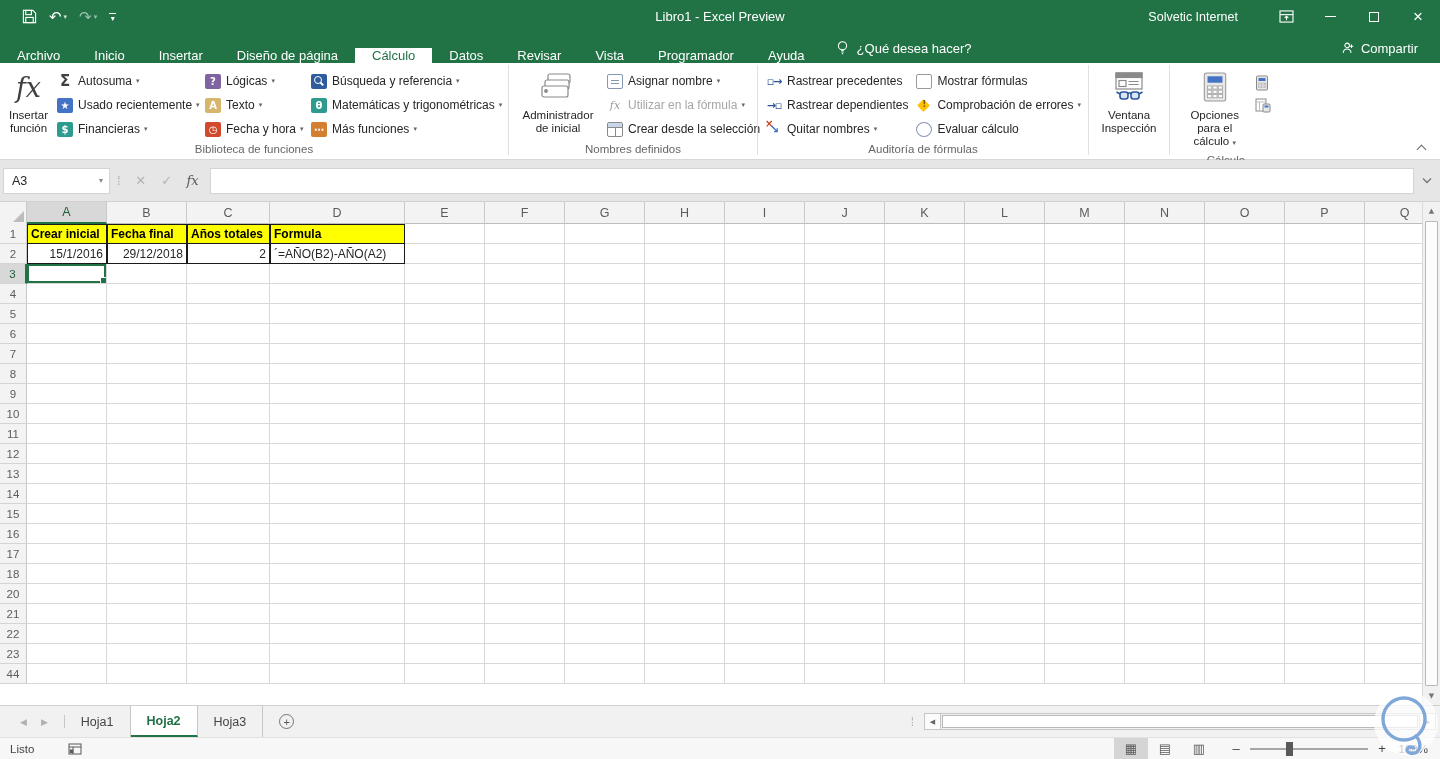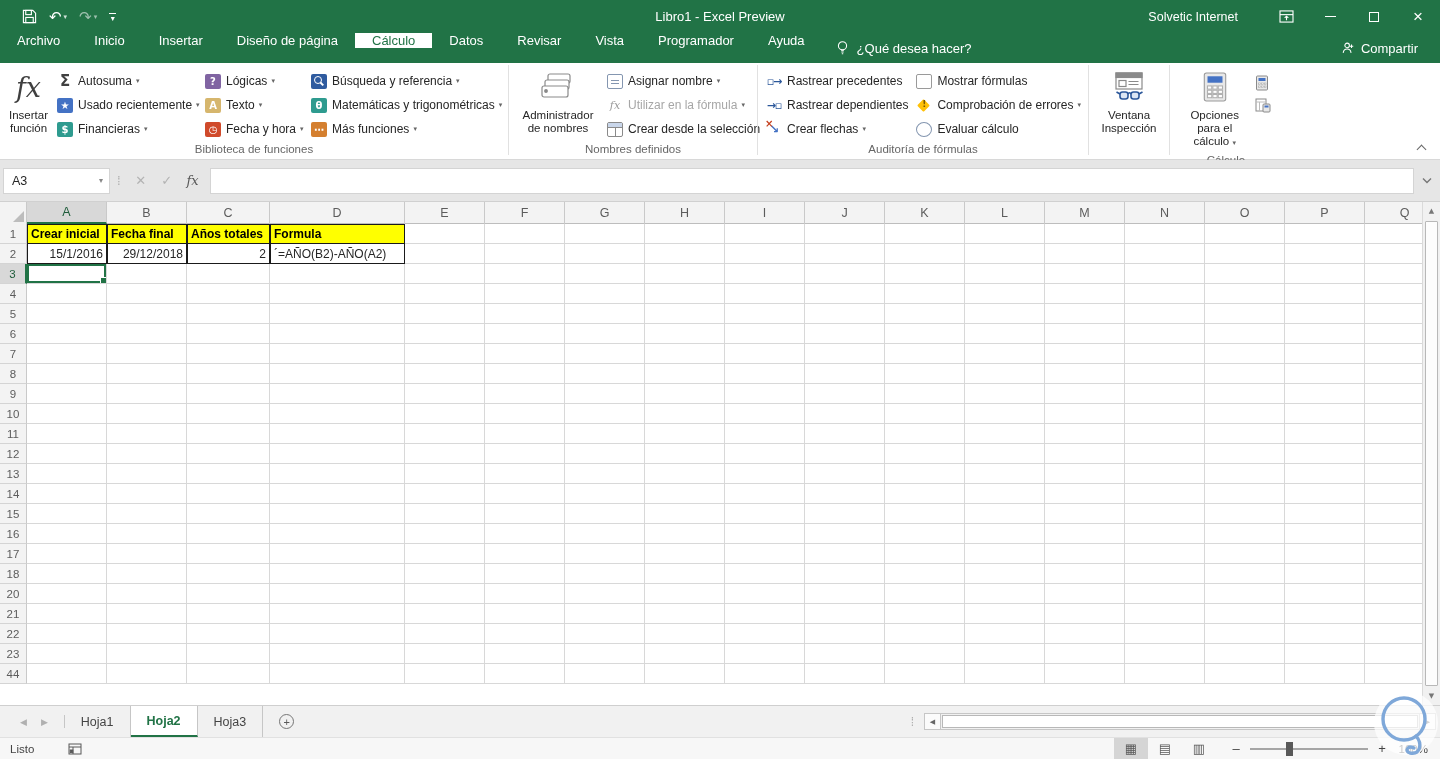--- a/index.html
+++ b/index.html
@@ -165,21 +165,21 @@
           <span class="minbar"></span>
         </span>
       <span class="winbtn">
           <span class="maxbox"></span>
         </span>
       <span class="winbtn" style="font-size:17px;">×</span>
     </div>
   </div>
 
   <div id="tabrow">
-    <div id="menu-tabs" style="display:flex;align-items:flex-start;">
+    <div id="menu-tabs" style="display:flex;align-items:flex-end;">
         <div class="menu-tab">Archivo</div>
         <div class="menu-tab">Inicio</div>
         <div class="menu-tab">Insertar</div>
         <div class="menu-tab">Diseño de página</div>
         <div class="menu-tab active">Cálculo</div>
         <div class="menu-tab">Datos</div>
         <div class="menu-tab">Revisar</div>
         <div class="menu-tab">Vista</div>
         <div class="menu-tab">Programador</div>
         <div class="menu-tab">Ayuda</div>
@@ -272,21 +272,21 @@
       <div class="rgroup-content">
         <div class="bigbtn" style="width:92px;">
           <span class="bico">
             <svg width="36" height="30" viewBox="0 0 36 30" fill="#fff" stroke="#8a8a8a" stroke-width="1.2">
               <rect x="8" y="2" width="22" height="9" rx="2"></rect>
                 <rect x="5" y="8" width="24" height="9" rx="2"></rect>
                 <rect x="2" y="14" width="26" height="11" rx="2"></rect>
                 <circle cx="6" cy="19" r="1.3" fill="#8a8a8a"></circle>
             </svg>
           </span>
-          <span>Administrador de nombres</span>
+          <span>Administrador de inicial</span>
         </div>
         <div class="rcol" id="names-col" style="width:150px;">
             <div class="rbtn">
               <span class="ric i-tag"></span>
               <span>Asignar nombre</span>
               <span class="dd uni">▾</span>
             </div>
             <div class="rbtn disabled">
               <span class="ric" style="color: rgb(154, 154, 154); font-family: &quot;DejaVu Serif&quot;, serif; font-style: italic; font-weight: normal; font-size: 11px;">fx</span>
               <span>Utilizar en la fórmula</span>
@@ -309,21 +309,21 @@
             <div class="rbtn">
               <span class="ric i-tracep"></span>
               <span>Rastrear precedentes</span>
             </div>
             <div class="rbtn">
               <span class="ric i-traced"></span>
               <span>Rastrear dependientes</span>
             </div>
             <div class="rbtn">
               <span class="ric i-removearrows"></span>
-              <span>Crear flechas</span>
+              <span>Quitar nombres</span>
               <span class="dd uni">▾</span>
             </div>
           </div>
         <div class="rcol" id="audit-col2" style="width:178px;">
             <div class="rbtn">
               <span class="ric i-showf"></span>
               <span>Mostrar fórmulas</span>
             </div>
             <div class="rbtn">
               <span class="ric i-errcheck"></span>

